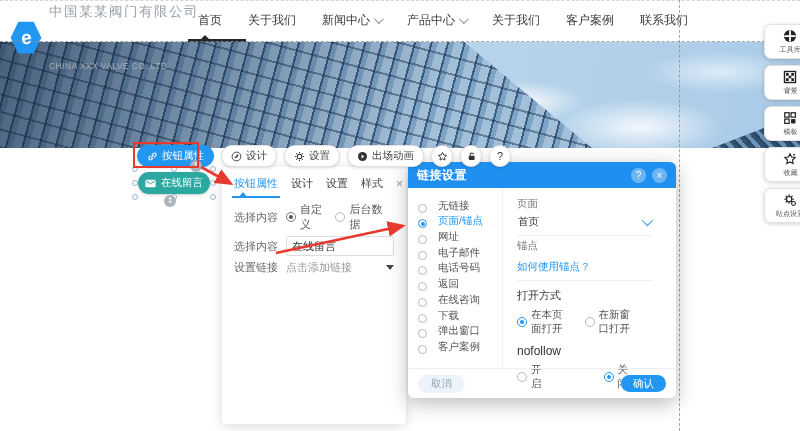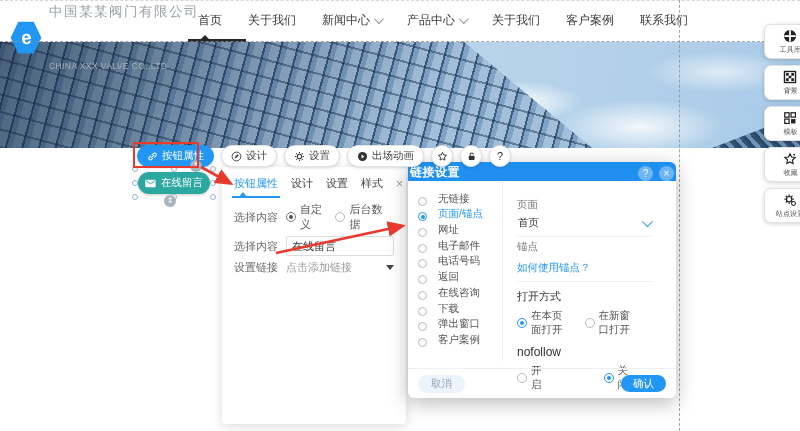--- a/index.html
+++ b/index.html
@@ -96,31 +96,31 @@
   .ropt{display:flex;align-items:center;gap:4px;margin-right:10px;color:#555;cursor:pointer;}
   .pinput{flex:1;height:18px;border:1px solid #ddd;border-radius:2px;font-size:11px;color:#333;padding:0 5px;
         font-family:inherit;outline:none;min-width:0;}
   .link-placeholder{color:#999;cursor:pointer;}
   .caret-down{margin-left:auto;width:0;height:0;border-left:4px solid transparent;border-right:4px solid transparent;
         border-top:5px solid #444;}
 
   
   .dialog{position:absolute;left:408px;top:162px;width:268px;height:236px;background:#fff;border-radius:6px;
         box-shadow:0 5px 20px rgba(0,0,0,.28);z-index:7;overflow:hidden;font-size:10.5px;}
-  .dlg-header{height:19px;background:#2090F0;display:flex;align-items:flex-end;padding:0 2px;}
+  .dlg-header{height:26px;background:#2090F0;display:flex;align-items:center;padding:0 9px;}
   .dlg-title{color:#fff;font-size:12px;font-weight:bold;letter-spacing:.5px;}
   .dlg-hbtns{margin-left:auto;display:flex;gap:6px;}
   .dlg-circle{width:15px;height:15px;border-radius:50%;background:rgba(255,255,255,.35);color:#fff;
         font-size:10px;line-height:15px;text-align:center;cursor:pointer;}
   .dlg-body{display:flex;height:180px;}
   .dlg-left{width:84px;flex:none;border-right:1px solid #eceff3;padding:9px 0 0 10px;}
   .ltype{display:flex;align-items:flex-end;gap:11px;height:15.7px;color:#555;cursor:pointer;white-space:nowrap;}
   .ltype .radio{width:9px;height:9px;}
   .ltype.sel{color:#2196F3;}
-  .dlg-right{flex:1;padding:6px 24px 0 14px;margin-top:8px;}
+  .dlg-right{flex:1;padding:6px 24px 0 14px;}
   .f-label{color:#777;margin-top:3px;}
   .f-value{display:flex;align-items:center;justify-content:space-between;color:#333;padding:4px 2px 6px 1px;}
   .f-value.muted{color:#9aa2ab;}
   .f-div{border-bottom:1px solid #eef1f4;}
   .sel-chev{width:7px;height:7px;border-right:1.6px solid #2196F3;border-bottom:1.6px solid #2196F3;
         transform:rotate(45deg) translateY(-2px);flex:none;}
   .help-link{color:#2196F3;margin:5px 0 0;padding:2px 0 6px;border-bottom:1px solid #eef1f4;cursor:pointer;}
   .sec-label{color:#333;margin:7px 0 5px;font-size:11px;}
   .nf-label{color:#333;margin:8px 0 5px;font-size:12px;}
   .rrow{display:flex;align-items:center;}

